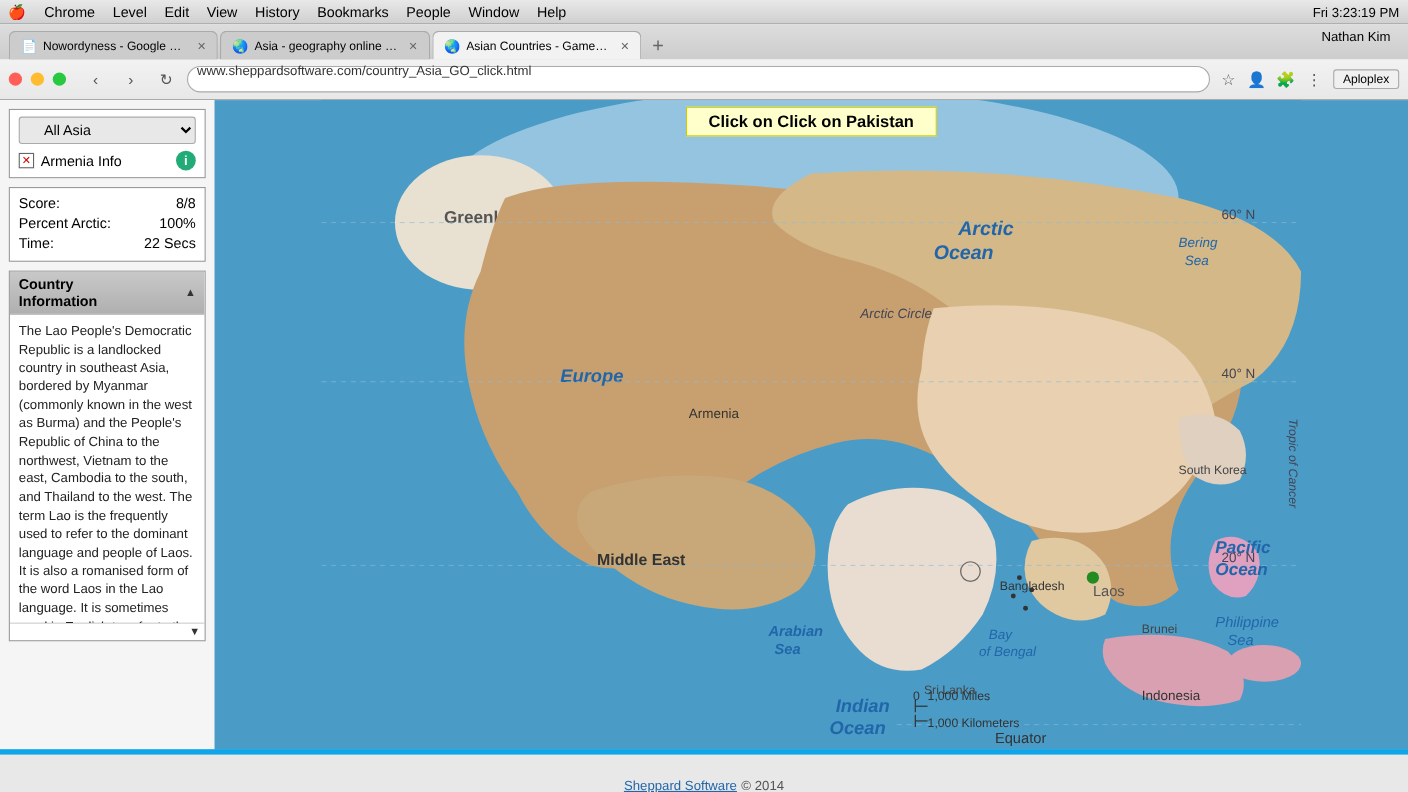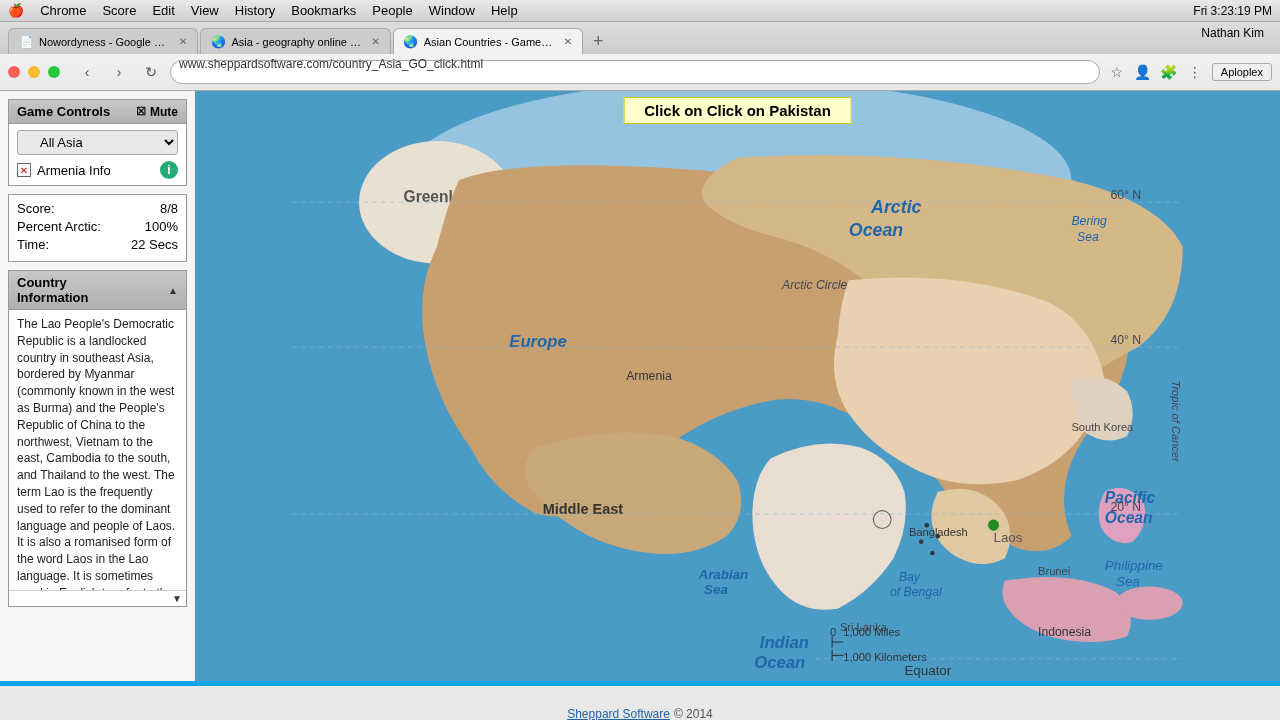--- a/index.html
+++ b/index.html
@@ -115,21 +115,21 @@
     .country-text::-webkit-scrollbar { width: 10px; }
     .country-text::-webkit-scrollbar-track { background: #f0f0f0; }
     .country-text::-webkit-scrollbar-thumb { background: #aaa; border-radius: 5px; }
   </style>
 </head>
 <body>
 
 <div id="menubar">
   <span>🍎</span>
   <span>Chrome</span>
-  <span>Score</span>
+  <span>Level</span>
   <span>Edit</span>
   <span>View</span>
   <span>History</span>
   <span>Bookmarks</span>
   <span>People</span>
   <span>Window</span>
   <span>Help</span>
   <div class="time-area">
     <span>96%</span>
     <span>Fri 3:23:19 PM</span>
@@ -177,27 +177,20 @@
     </div>
     <button class="aploplex-btn">Aploplex</button>
   </div>
 </div>
 
 <div id="main">
 
   <div id="left-panel">
 
     <div class="panel-box">
-      <div class="panel-header">
-        <span>Game Controls</span>
-        <div class="mute-btn">
-          <span style="font-size:11px;">☒</span>
-          <span>Mute</span>
-        </div>
-      </div>
       <div class="panel-content">
         <select class="region-select"><option>All Asia</option></select>
         <div class="country-info-row">
           <span class="checkbox-x">✕</span>
           <span>Armenia Info</span>
           <span class="info-icon">i</span>
         </div>
       </div>
     </div>
 

